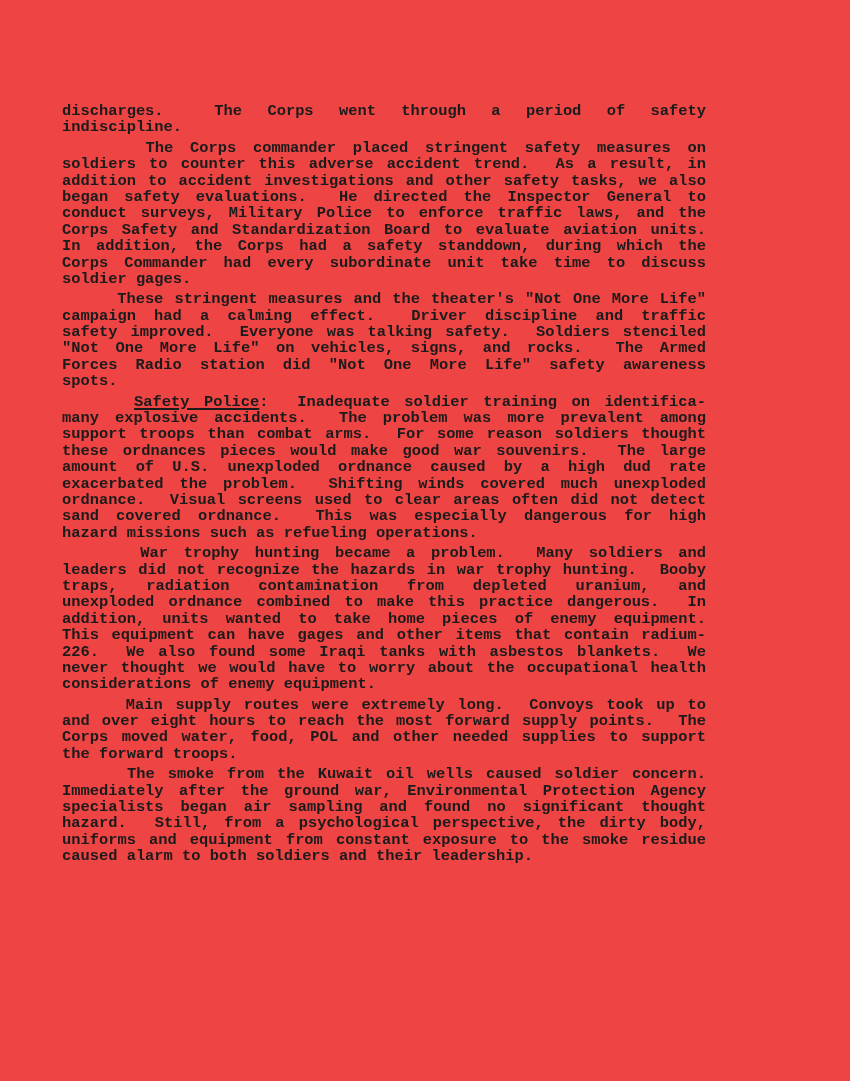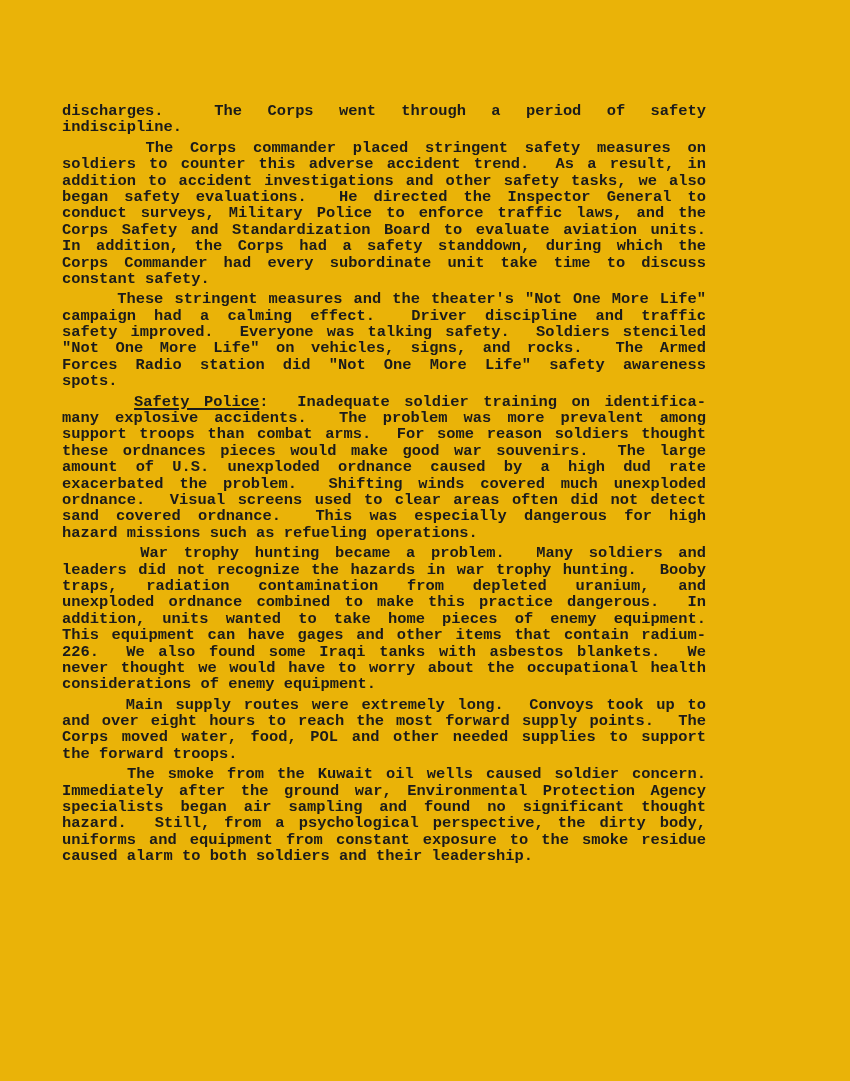--- a/index.html
+++ b/index.html
@@ -6,21 +6,21 @@
     margin: 0;
     padding: 0;
   }
   body {
     background: #ffffff;
   }
   .page {
     position: relative;
     width: 850px;
     height: 1081px;
-    background: #eab308;
+    background: #ef4444;
     overflow: hidden;
   }
   .content {
     position: absolute;
     left: 62px;
     top: 103px;
     width: 644px;
     height: 848px;
     overflow: hidden;
     font-family: "Liberation Mono", "DejaVu Sans Mono", monospace;
@@ -59,21 +59,21 @@
       </div>
       <div class="para">
         <div class="line">&nbsp;&nbsp;&nbsp;&nbsp;&nbsp;The Corps commander placed stringent safety measures on</div>
         <div class="line">soldiers to counter this adverse accident trend.&nbsp; As a result, in</div>
         <div class="line">addition to accident investigations and other safety tasks, we also</div>
         <div class="line">began safety evaluations.&nbsp; He directed the Inspector General to</div>
         <div class="line">conduct surveys, Military Police to enforce traffic laws, and the</div>
         <div class="line">Corps Safety and Standardization Board to evaluate aviation units.</div>
         <div class="line">In addition, the Corps had a safety standdown, during which the</div>
         <div class="line">Corps Commander had every subordinate unit take time to discuss</div>
-        <div class="line last">constant safety.</div>
+        <div class="line last">soldier gages.</div>
       </div>
       <div class="para">
         <div class="line">&nbsp;&nbsp;&nbsp;&nbsp;&nbsp;These stringent measures and the theater's "Not One More Life"</div>
         <div class="line">campaign had a calming effect.&nbsp; Driver discipline and traffic</div>
         <div class="line">safety improved.&nbsp; Everyone was talking safety.&nbsp; Soldiers stenciled</div>
         <div class="line">"Not One More Life" on vehicles, signs, and rocks.&nbsp; The Armed</div>
         <div class="line">Forces Radio station did "Not One More Life" safety awareness</div>
         <div class="line last">spots.</div>
       </div>
       <div class="para">

